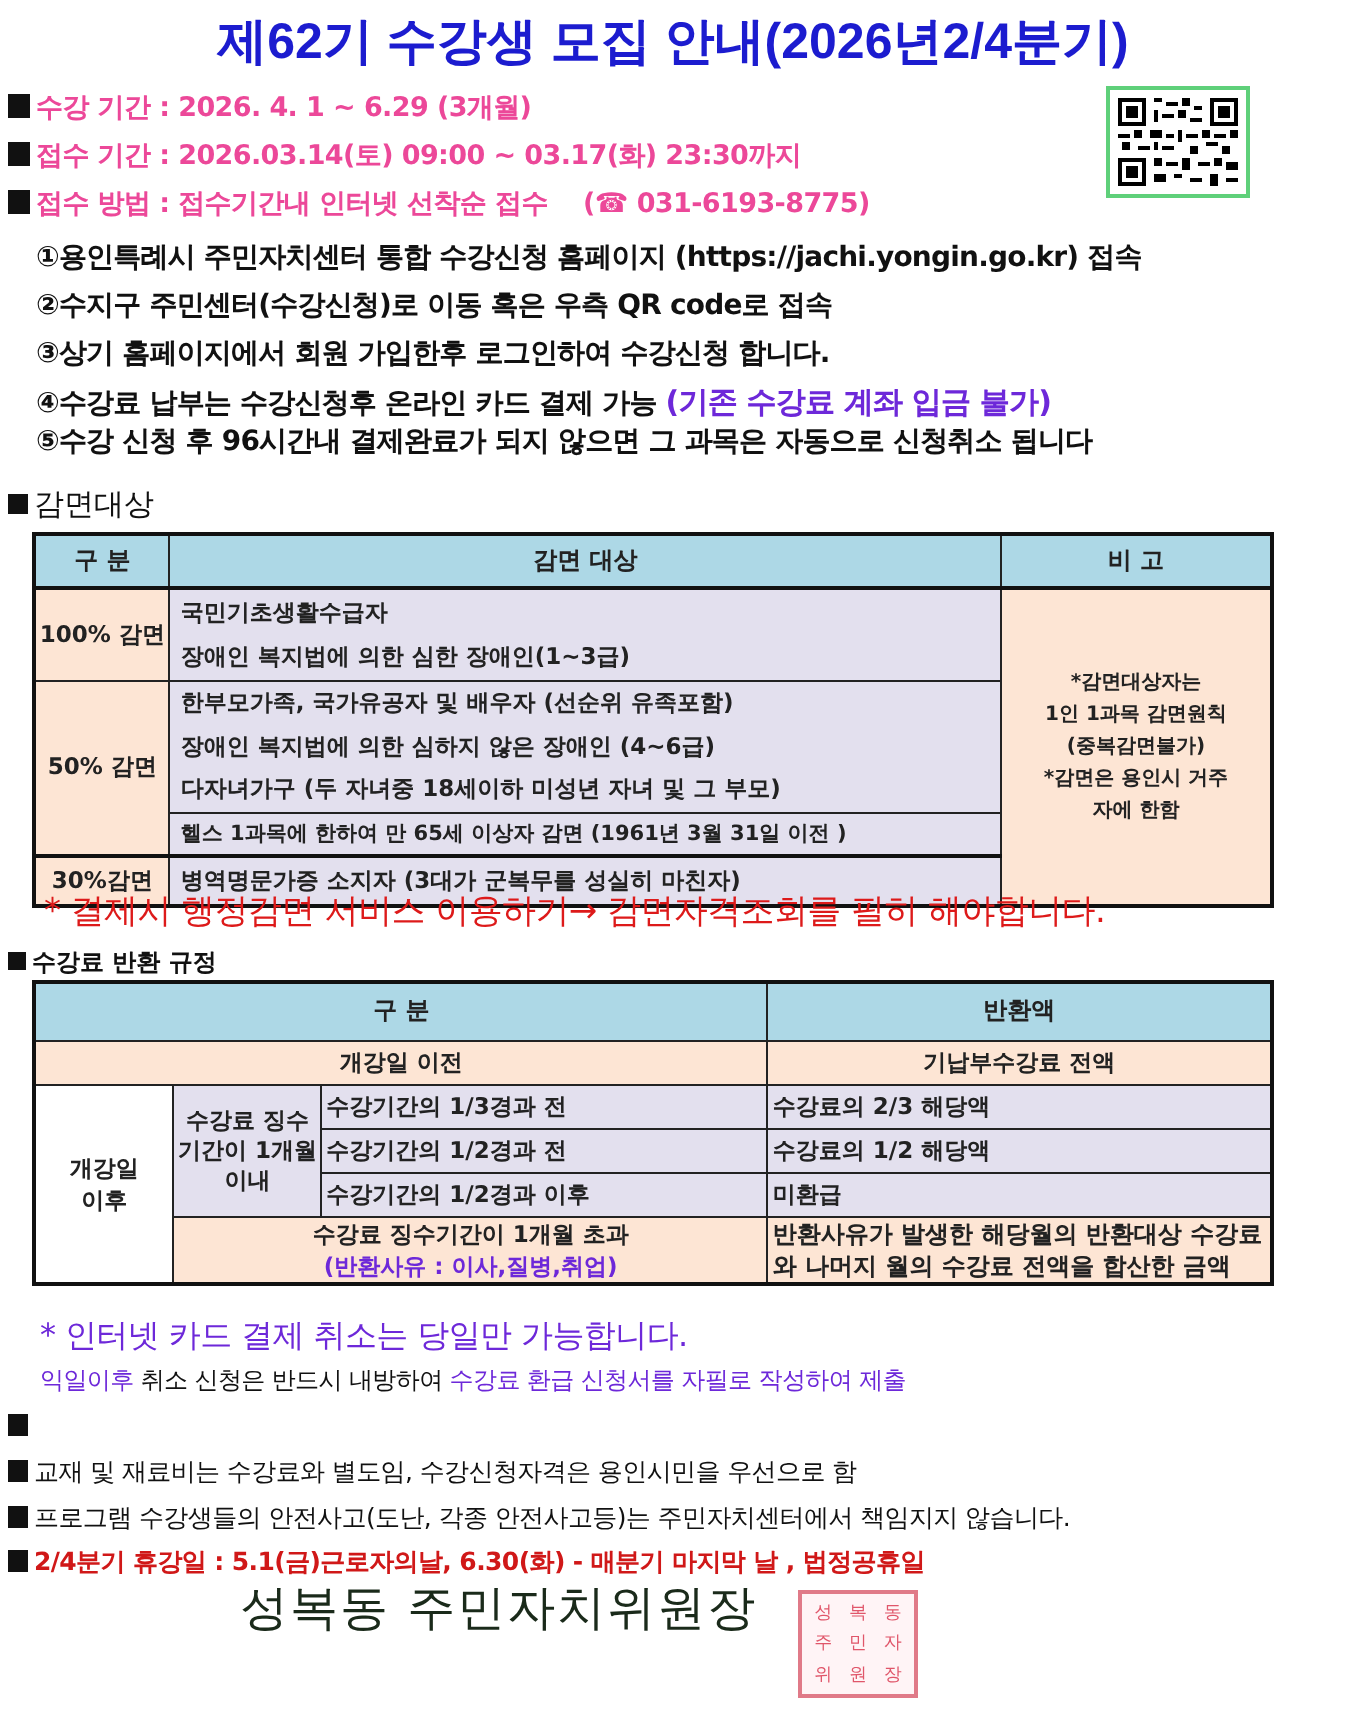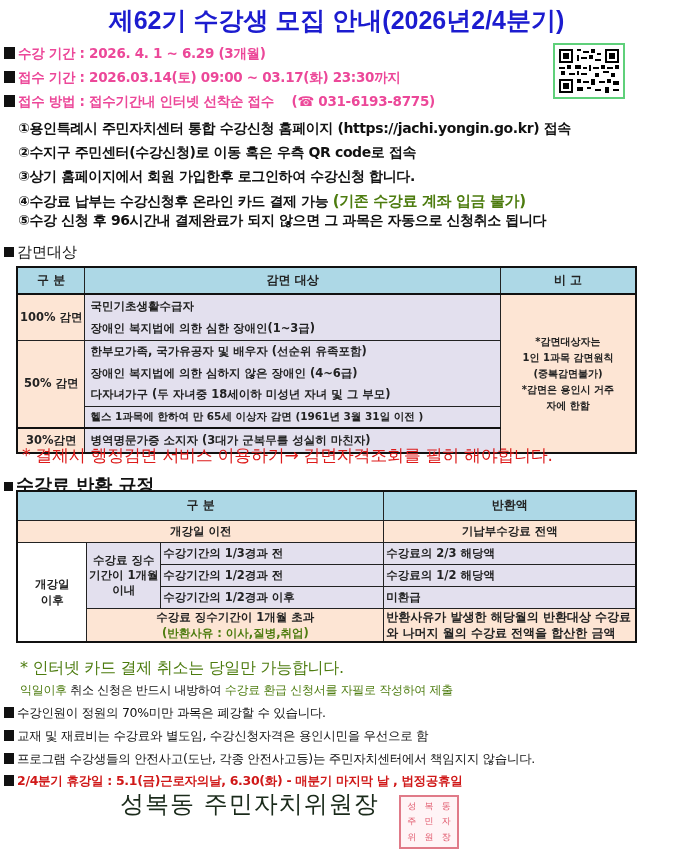--- a/index.html
+++ b/index.html
@@ -4,21 +4,21 @@
 <style>
   * { box-sizing: border-box; margin: 0; padding: 0; }
   html, body { width: 673px; height: 859px; background: #ffffff; overflow: hidden; }
   body { position: relative; font-family: "DejaVu Sans", sans-serif; color: #111; }
   .abs { position: absolute; }
   .title { left: 0; top: 4px; width: 673px; text-align: center; font-family: "Liberation Sans", "DejaVu Sans", sans-serif; font-weight: bold; font-size: 25px; color: #1c1ccf; letter-spacing: 0px; }
   .info { left: 4px; font-size: 13.5px; font-weight: bold; white-space: nowrap; color: #ec4899; letter-spacing: -0.3px; }
   .sq { display: inline-block; width: 11px; height: 12px; background: #111; margin-right: 3px; vertical-align: -1px; }
   .qr { left: 553px; top: 43px; width: 72px; height: 56px; border: 2px solid #5fd07a; background: #fff; padding: 2px; }
   .step { left: 18px; font-size: 14px; font-weight: bold; white-space: nowrap; letter-spacing: -0.4px; color: #111; }
-  .red { color: #4d7c0f; }
+  .red { color: #6d28d9; }
   .darkred { color: #d01818; }
   .sect { left: 4px; font-size: 15px; white-space: nowrap; color: #111; }
   table { border-collapse: collapse; position: absolute; }
   td { border: 1px solid #222; font-size: 11.5px; font-weight: bold; color: #222; vertical-align: middle; }
   .t1 { left: 16px; top: 266px; width: 621px; border: 2.5px solid #111; }
   .hdr { background: #add8e6; text-align: center; height: 27px; font-size: 12px; border-bottom: 2px solid #111; }
   .peach { background: #fde5d4; }
   .lav { background: #e3e0ee; }
   .c { text-align: center; }
   .lp { padding-left: 5px; }
@@ -152,21 +152,21 @@
   </tr>
   <tr>
     <td class="peach c" style="height:25px;border-top:2px solid #111;">30%감면</td>
     <td class="lav lp" style="height:25px;border-top:2px solid #111;">병역명문가증 소지자 (3대가 군복무를 성실히 마친자)</td>
   </tr>
 </tbody>
   </table>
 
 <div class="abs notice">* 결제시 행정감면 서비스 이용하기→ 감면자격조회를 필히 해야합니다.</div>
 
-<div class="abs sect" style="top:473px;font-size:18px;font-weight:bold;">
+<div class="abs sect" style="top:473px;font-size:12px;font-weight:bold;">
   <span class="sq" style="width:9px;height:9px;vertical-align:0;"></span><span>수강료 반환 규정</span>
 </div>
 
 <table class="t2">
   <colgroup>
       <col style="width:70px">
       <col style="width:74px">
       <col style="width:224px">
       <col style="width:253px">
     </colgroup>
@@ -202,21 +202,21 @@
   </tr>
 </tbody>
   </table>
 
 <div class="abs note red" style="top:658px;font-weight:normal;font-size:16px;">* 인터넷 카드 결제 취소는 당일만 가능합니다.</div>
 <div class="abs note" style="top:682px;font-weight:normal;">
   <span class="red">익일이후</span><span> 취소 신청은 반드시 내방하여 </span><span class="red">수강료 환급 신청서를 자필로 작성하여 제출</span>
 </div>
 
 <div class="abs bul" style="top:705px;font-weight:normal;">
-  <span class="sq" style="width:10px;height:11px;"></span><span>수강인원이 정원의 70%미만 과목은 폐강할 수 있습니다.</span>
+  <span class="sq" style="width:10px;height:11px;"></span>
 </div>
 <div class="abs bul" style="top:728px;font-weight:normal;">
   <span class="sq" style="width:10px;height:11px;"></span><span>교재 및 재료비는 수강료와 별도임, 수강신청자격은 용인시민을 우선으로 함</span>
 </div>
 <div class="abs bul" style="top:751px;font-weight:normal;">
   <span class="sq" style="width:10px;height:11px;"></span><span>프로그램 수강생들의 안전사고(도난, 각종 안전사고등)는 주민자치센터에서 책임지지 않습니다.</span>
 </div>
 <div class="abs bul" style="top:773px;">
   <span class="sq" style="width:10px;height:11px;"></span><span class="darkred">2/4분기 휴강일 : 5.1(금)근로자의날, 6.30(화) - 매분기 마지막 날 , 법정공휴일</span>
 </div>

